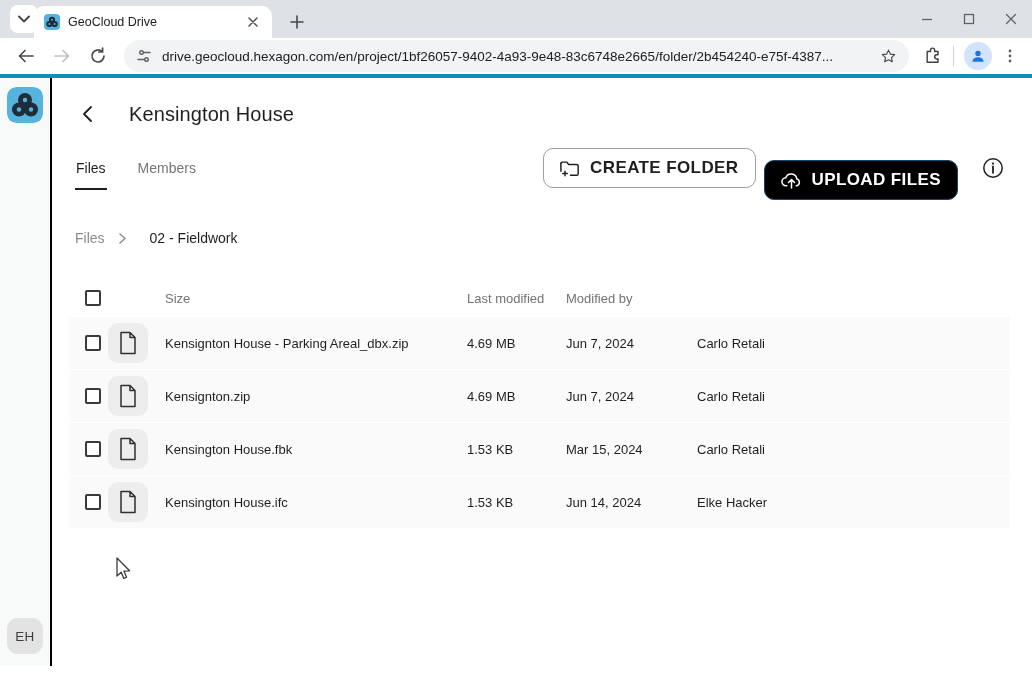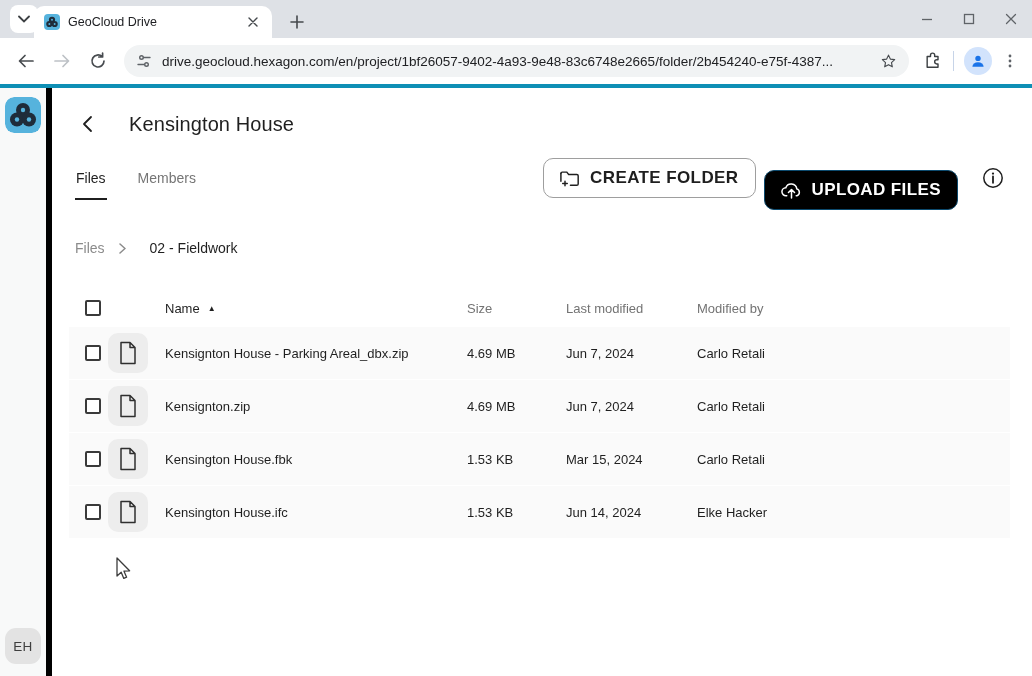--- a/index.html
+++ b/index.html
@@ -11,33 +11,33 @@
   
   .tabstrip { height: 38px; background: #dee1e6; position: relative; display: flex; align-items: flex-end; padding-left: 43px; }
   .tab-search { position: absolute; left: 10px; top: 5px; width: 28px; height: 28px; background: #fff; border-radius: 8px; display: flex; align-items: center; justify-content: center; color: #3c4043; }
   .tab { position: absolute; left: 34px; top: 6px; width: 238px; height: 32px; background: #fff; border-radius: 10px 10px 0 0; display: flex; align-items: center; padding: 0 10px; gap: 8px; }
   .tab-title { font-size: 12.5px; color: #202124; flex: 1; white-space: nowrap; overflow: hidden; }
   .tab-close { width: 18px; height: 18px; border-radius: 50%; display: flex; align-items: center; justify-content: center; color: #45494d; font-size: 13px; }
   .newtab { position: absolute; left: 284px; top: 9px; width: 26px; height: 26px; display: flex; align-items: center; justify-content: center; color: #45494d; }
   .win-controls { position: absolute; right: 8px; top: 0; height: 38px; display: flex; align-items: center; gap: 28px; color: #5f6368; padding-right: 6px; }
   .win-btn { width: 14px; height: 14px; display: flex; align-items: center; justify-content: center; }
 
-  .toolbar { height: 46px; background: #fff; display: flex; align-items: center; padding: 0 10px; gap: 4px; }
+  .toolbar { height: 36px; background: #fff; display: flex; align-items: center; padding: 0 10px; gap: 4px; }
   .nav-btn { width: 32px; height: 32px; border-radius: 50%; display: flex; align-items: center; justify-content: center; }
   .urlbar { flex: 1; height: 32px; background: #f1f3f4; border-radius: 16px; display: flex; align-items: center; padding: 0 12px; gap: 10px; margin: 0 6px; min-width: 0; }
   .url-text { flex: 1; font-size: 13.5px; color: #202124; white-space: nowrap; overflow: hidden; }
   .toolbar-right { display: flex; align-items: center; gap: 10px; padding: 0 4px; }
   .tb-sep { width: 1px; height: 20px; background: #c7d4e8; }
   .profile-chip { width: 28px; height: 28px; border-radius: 50%; background: #d2e3fc; display: flex; align-items: center; justify-content: center; }
 
   .teal-line { height: 4px; background: #0e8fb5; }
 
   
   .app { display: flex; height: 588px; }
-  .sidebar { width: 52px; background: #f8f9f9; border-right: 6px solid #000000; display: flex; flex-direction: column; align-items: center; padding: 9px 0 12px 0; }
+  .sidebar { width: 52px; background: #f8f9f9; border-right: 2px solid #000000; display: flex; flex-direction: column; align-items: center; padding: 9px 0 12px 0; }
   .side-logo { width: 36px; height: 36px; border-radius: 9px; overflow: hidden; }
   .side-spacer { flex: 1; }
   .side-avatar { width: 36px; height: 36px; border-radius: 11px; background: #e3e3e3; color: #3f3f3f; font-size: 13.5px; display: flex; align-items: center; justify-content: center; letter-spacing: 0.3px; }
 
   .main { flex: 1; background: #fff; padding-top: 16px; position: relative; min-width: 0; }
   .title-row { height: 40px; display: flex; align-items: center; padding-left: 23px; gap: 30px; }
   .back-btn { width: 24px; height: 24px; display: flex; align-items: center; justify-content: center; color: #1f1f1f; }
   .page-title { font-size: 20px; color: #1f1f1f; letter-spacing: 0.1px; }
 
   .tabs-row { margin-top: 10px; height: 48px; display: flex; align-items: center; padding: 0 24px 0 23px; }
@@ -241,24 +241,20 @@
         </span>
         <span class="crumb-current">02 - Fieldwork</span>
       </div>
 
       <div class="table">
         <div class="tgrid thead">
           <div class="check-cell">
               <div class="checkbox"></div>
             </div>
           <div></div>
-          <div class="th-name">
-            <span>Name</span>
-            <span class="sort-arrow">▲</span>
-          </div>
           <div>Size</div>
           <div>Last modified</div>
           <div>Modified by</div>
         </div>
 
         <div class="tgrid trow">
           <div class="check-cell">
               <div class="checkbox"></div>
             </div>
           <div>

